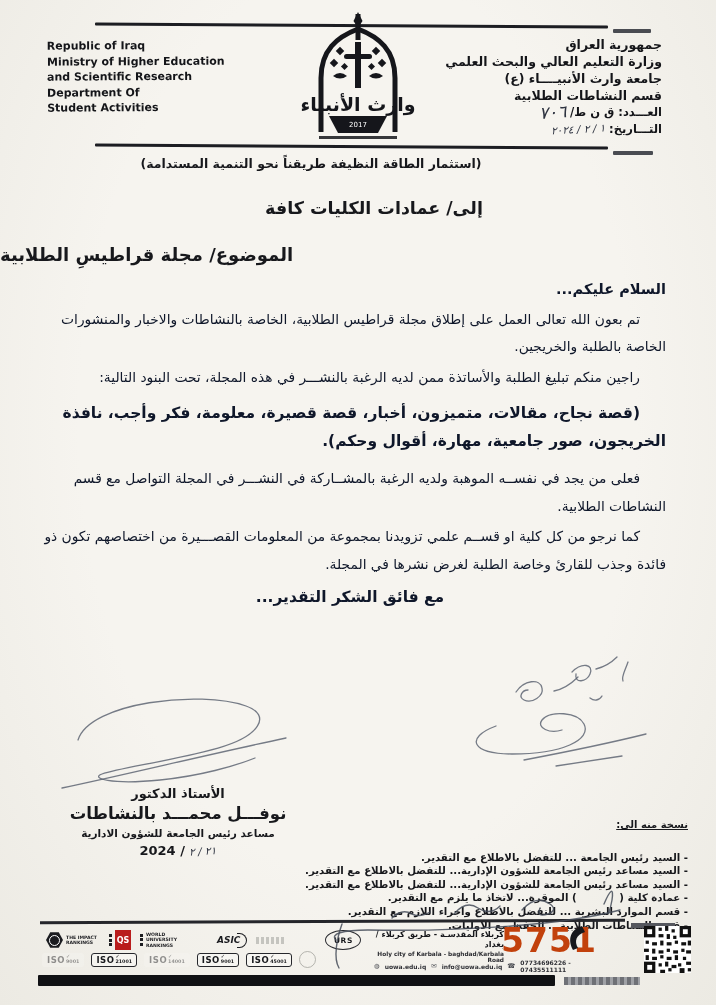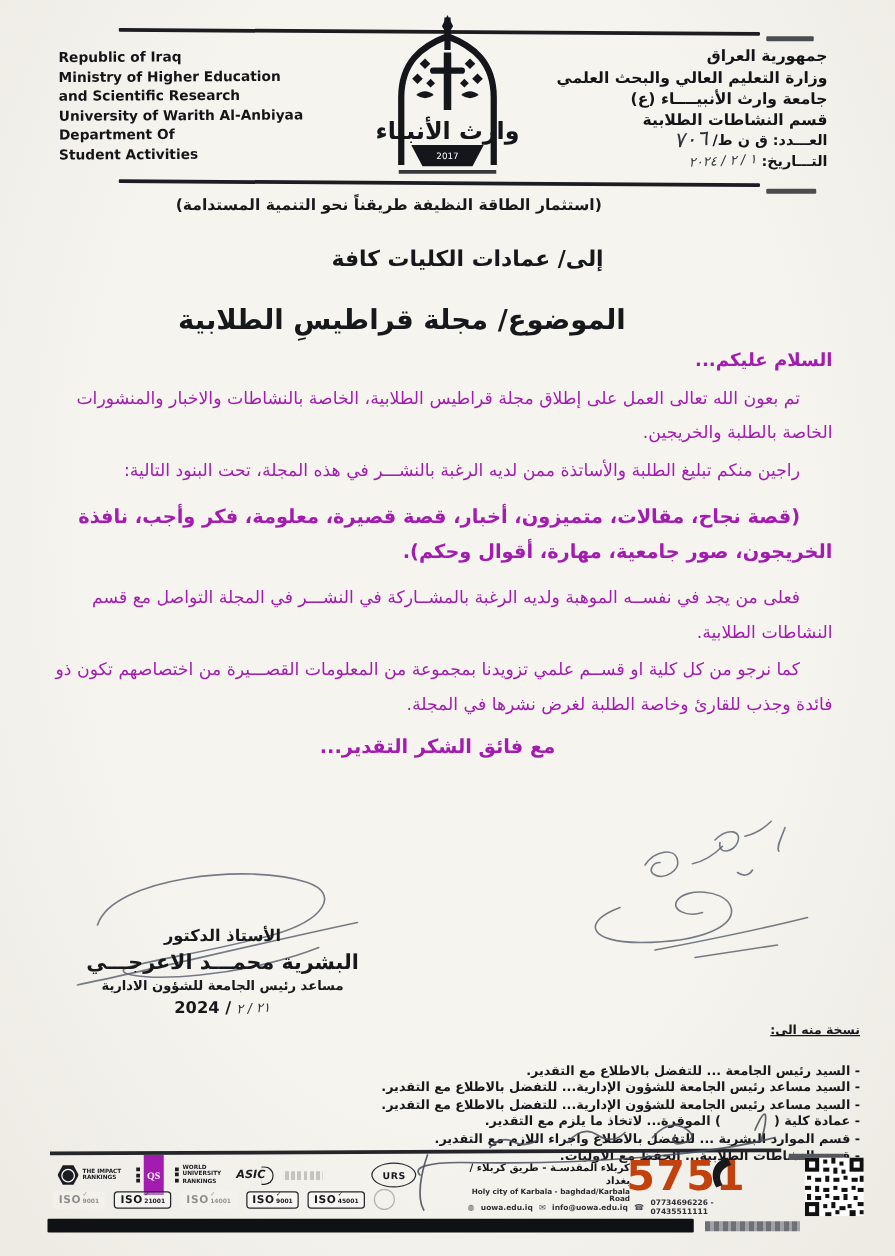--- a/index.html
+++ b/index.html
@@ -14,51 +14,51 @@
   .rule-dash{background:#4a4c52;height:4px;border-radius:1px;}
   .eng-block{left:47px;top:38px;width:240px;font-size:11px;line-height:15.5px;font-weight:700;color:#141519;transform:rotate(-0.3deg);}
   .ar-head{right:54px;top:36px;width:250px;direction:rtl;text-align:right;font-size:12.5px;line-height:17px;font-weight:700;color:#141519;}
   .num-line{font-size:11.5px;font-weight:700;display:flex;direction:rtl;align-items:center;gap:4px;}
   .hand{font-style:italic;color:#2e3340;font-weight:400;}
   .hand-big{font-size:17px;display:inline-block;transform:rotate(-4deg);letter-spacing:1px;}
   .hand-sm{font-size:10.5px;display:inline-block;transform:rotate(-3deg);}
   
   .slogan{left:0;top:156px;width:622px;text-align:center;direction:rtl;font-size:12.5px;font-weight:700;}
   .to-line{left:0;top:198px;width:716px;text-align:center;direction:rtl;font-size:17.5px;font-weight:700;padding-left:16px;}
-  .subject-line{left:0;top:244px;width:643px;text-align:center;direction:rtl;font-size:22px;font-weight:700;}
-  
-  .body-text{left:34px;top:276px;width:632px;direction:rtl;text-align:right;font-size:13.8px;line-height:27.5px;color:#a21caf;}
+  .subject-line{left:0;top:244px;width:643px;text-align:left;direction:rtl;font-size:18px;font-weight:700;}
+  
+  .body-text{left:34px;top:276px;width:632px;direction:rtl;text-align:right;font-size:13.8px;line-height:27.5px;color:#0f172a;}
   .body-text p{margin:0 0 3px 0;text-indent:26px;}
   .greeting{font-weight:700;font-size:14.5px;text-indent:0 !important;margin-bottom:2px !important;}
   .topics{font-weight:700;font-size:15.5px;line-height:28px;margin:8px 0 10px 0 !important;}
   .closing{text-align:center;font-weight:700;font-size:15.5px;text-indent:0 !important;margin-top:6px !important;}
   
   .sig-block{left:52px;top:742px;width:252px;text-align:center;direction:rtl;}
-  .sig-title{font-size:13px;font-weight:700;}
+  .sig-title{font-size:13px;font-weight:700;margin-top:44px;}
   .sig-name{font-size:16.5px;font-weight:700;margin-top:3px;}
   .sig-pos{font-size:10.5px;font-weight:700;margin-top:4px;}
   .sig-date{font-size:13px;font-weight:700;margin-top:4px;direction:rtl;}
   .ink{stroke:#555d6b;stroke-width:1.3;fill:none;opacity:.8;stroke-linecap:round;}
   .ink2{stroke:#454c59;stroke-width:1.4;fill:none;opacity:.85;stroke-linecap:round;}
   
   .cc-block{right:28px;top:818px;width:390px;direction:rtl;text-align:right;font-size:10.2px;line-height:13.6px;font-weight:700;color:#17181c;}
   .cc-heading{text-decoration:underline;font-size:10px;margin-bottom:19px;}
   .cc-item::before{content:"- ";}
   
   .f-rule{left:40px;top:920px;width:585px;height:2.5px;background:#25262b;transform:rotate(-0.25deg);}
   .f-rule-dash{left:631px;top:923px;width:44px;height:5px;background:#55575e;}
   .rank-row{left:46px;top:929px;display:flex;align-items:center;gap:9px;height:22px;}
   .rk{display:flex;align-items:center;gap:3px;}
   .rk-text{font-size:4.6px;font-weight:700;line-height:5.2px;width:34px;color:#1b1c20;text-transform:uppercase;}
   .hexicon{width:17px;height:17px;background:#1b1c20;clip-path:polygon(25% 4%,75% 4%,100% 50%,75% 96%,25% 96%,0 50%);display:flex;align-items:center;justify-content:center;}
   .hexicon span{width:9px;height:9px;border-radius:50%;border:1.6px solid #fff;}
   .dotcol{display:flex;flex-direction:column;gap:1.5px;}
   .dotcol i{width:3px;height:3px;background:#1b1c20;display:block;}
-  .qs-box{width:16px;height:32px;background:#a21caf;color:#fff;font-size:8px;font-weight:700;display:flex;align-items:center;justify-content:center;font-family:Liberation Serif, serif;}
-  .asic-text{font-size:9px;font-weight:700;font-style:italic;color:#1b1c20;position:relative;padding-right:7px;}
+  .qs-box{width:16px;height:20px;background:#b91c1c;color:#fff;font-size:8px;font-weight:700;display:flex;align-items:center;justify-content:center;}
+  .asic-text{font-size:9px;font-weight:700;font-style:italic;color:#1b1c20;position:relative;padding-right:7px;margin-left:28px;}
   .asic-text::after{content:"";position:absolute;right:0;top:-2px;width:9px;height:13px;border:1.6px solid #1b1c20;border-left:none;border-radius:0 9px 9px 0;}
   .faint-logo{width:30px;height:7px;background:repeating-linear-gradient(90deg,#b9b9b4 0 3px,transparent 3px 5px);opacity:.8;}
   .urs-oval{margin-left:30px;width:34px;height:18px;border:1.8px solid #2a2b30;border-radius:50%;display:flex;align-items:center;justify-content:center;font-size:7.5px;font-weight:700;letter-spacing:.5px;}
   .iso-row{left:42px;top:951px;display:flex;align-items:center;gap:7px;}
   .iso{display:flex;align-items:baseline;gap:1px;border:1.6px solid #26272c;border-radius:3px;padding:1px 4px;font-weight:700;background:rgba(255,255,255,.35);}
   .iso .lbl{font-size:8.5px;letter-spacing:.5px;}
   .iso .num{font-size:4.8px;position:relative;}
   .iso .num::before{content:"✓";position:absolute;top:-6px;left:0;font-size:5px;}
   .iso.faint{border-color:transparent;opacity:.45;}
   .stamp-circle{width:15px;height:15px;border:1.4px solid #9a9a94;border-radius:50%;opacity:.7;}
@@ -76,21 +76,20 @@
 
 <div class="abs rule" style="left:95px;top:24px;width:513px;transform:rotate(0.35deg);"></div>
 <div class="abs rule-dash" style="left:613px;top:29px;width:38px;"></div>
 <div class="abs rule" style="left:95px;top:145px;width:513px;transform:rotate(0.35deg);"></div>
 <div class="abs rule-dash" style="left:613px;top:151px;width:40px;"></div>
 
 <div class="abs eng-block">
   <div>Republic of Iraq</div>
   <div>Ministry of Higher Education</div>
   <div>and Scientific Research</div>
-  <div>University of Warith Al-Anbiyaa</div>
   <div>Department Of</div>
   <div>Student Activities</div>
 </div>
 
 <svg class="abs" style="left:299px;top:12px;" width="118" height="130" viewBox="0 0 118 130">
   <rect x="56.5" y="2" width="5" height="26" fill="#15161b"></rect>
   <polygon points="59,0 63.5,9 59,16 54.5,9" fill="#15161b"></polygon>
   <path d="M22,120 L22,66 C22,38 38,25 59,17 C80,25 96,38 96,66 L96,120" fill="none" stroke="#15161b" stroke-width="5"></path>
   <rect x="56" y="30" width="6" height="46" fill="#15161b"></rect>
   <rect x="45" y="42" width="28" height="5" rx="2.5" fill="#15161b"></rect>
@@ -148,21 +147,21 @@
   <path class="ink" d="M92,118 C134,110 182,100 214,92"></path>
   <path class="ink" d="M124,124 l66,-10"></path>
 </svg>
 
 <svg class="abs" style="left:50px;top:688px;" width="250" height="115" viewBox="0 0 250 115">
   <path class="ink" d="M28,52 C40,14 150,2 196,18 C222,27 210,48 168,60 C120,73 70,80 52,86 C40,90 60,97 110,92 C150,88 185,78 205,70"></path>
   <path class="ink" d="M12,100 C70,88 160,66 236,50"></path>
 </svg>
 <div class="abs sig-block">
   <div class="sig-title">الأستاذ الدكتور</div>
-  <div class="sig-name">البشرية محمـــد الاعرجـــي</div>
+  <div class="sig-name">نوفـــل محمـــد بالنشاطات</div>
   <div class="sig-pos">مساعد رئيس الجامعة للشؤون الادارية</div>
   <div class="sig-date">
     <span class="hand hand-sm">٢١ / ٢</span>
     <span>/ 2024</span>
   </div>
 </div>
 
 <div class="abs cc-block">
   <div class="cc-heading">نسخة منه الى:</div>
   <div class="cc-item">السيد رئيس الجامعة ... للتفضل بالاطلاع مع التقدير.</div>

